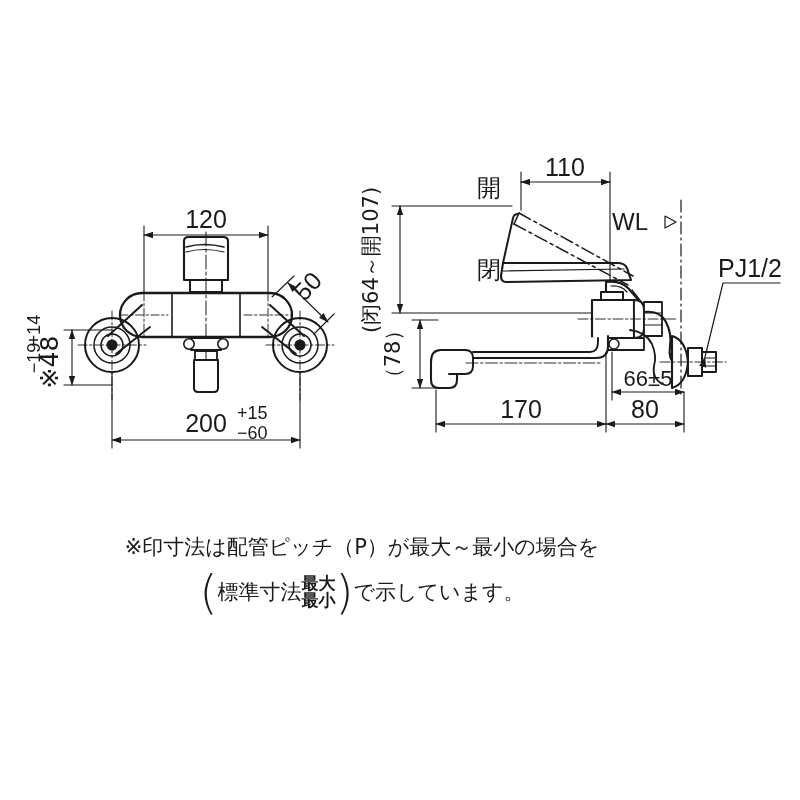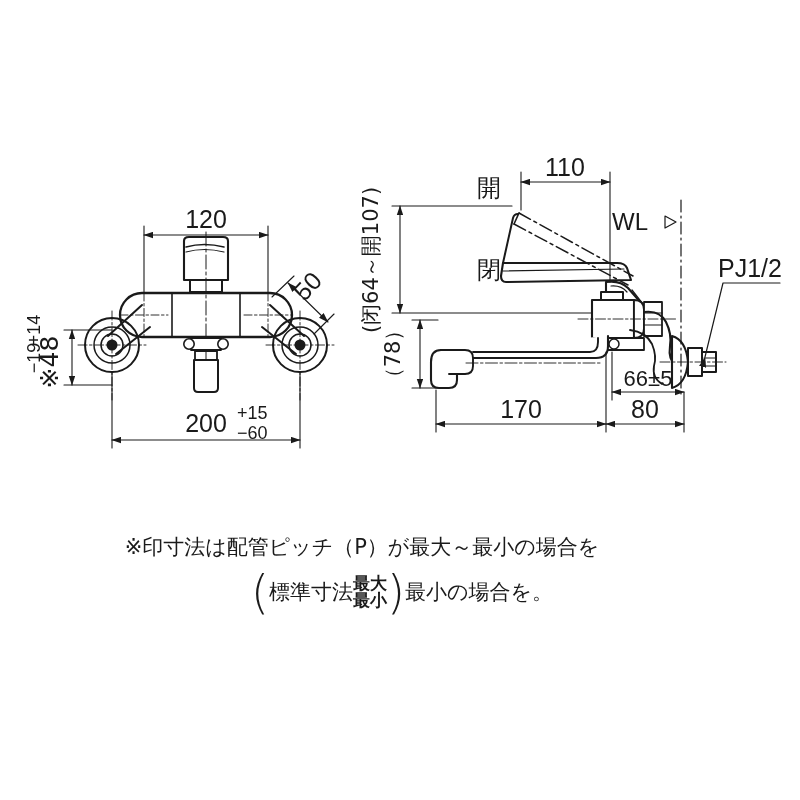--- a/index.html
+++ b/index.html
@@ -4,21 +4,21 @@
 <style>
   html,body{margin:0;padding:0;background:#ffffff;}
   body{width:800px;height:800px;position:relative;overflow:hidden;
        font-family:"Liberation Sans","DejaVu Sans",sans-serif;color:#1a1a1a;}
   #stage{position:absolute;left:0;top:0;width:800px;height:800px;}
   svg{display:block;}
   .cap{position:absolute;left:0;width:724px;text-align:center;
        font-family:"DejaVu Sans","Liberation Sans",sans-serif;
        font-size:21px;color:#1a1a1a;letter-spacing:0px;white-space:nowrap;}
   #cap1{top:533px;}
-  #cap2{top:572px;margin-left:40px;}
+  #cap2{top:572px;}
   .frac{display:inline-block;vertical-align:middle;position:relative;top:-1px;font-weight:bold;}
   .frac span{display:block;font-size:17px;line-height:17px;text-align:center;}
   .paren{font-size:46px;line-height:22px;position:relative;top:9px;font-weight:300;}
 </style>
 </head>
 <body>
 
 <div id="stage">
 <svg width="800" height="800" viewBox="0 0 800 800">
   <defs>
@@ -267,14 +267,14 @@
     <text x="489" y="196" font-size="24" text-anchor="middle" font-family="DejaVu Sans, Liberation Sans, sans-serif">開</text>
     <text x="489" y="278" font-size="24" text-anchor="middle" font-family="DejaVu Sans, Liberation Sans, sans-serif">閉</text>
     <text x="630" y="230" font-size="24" text-anchor="middle">WL</text>
     <text x="718" y="277" font-size="25">PJ1/2</text>
   </g>
 </svg>
 </div>
 
 <div class="cap" id="cap1">※印寸法は配管ピッチ（P）が最大～最小の場合を</div>
 <div class="cap" id="cap2">
-  <span class="paren">(</span><span>標準寸法</span><span class="frac"><span>最大</span><span>最小</span></span><span class="paren">)</span><span>最小の場合を。</span>
+  <span class="paren">(</span><span>標準寸法</span><span class="frac"><span>最大</span><span>最小</span></span><span class="paren">)</span><span>で示しています。</span>
 </div>
 
 </body></html>

